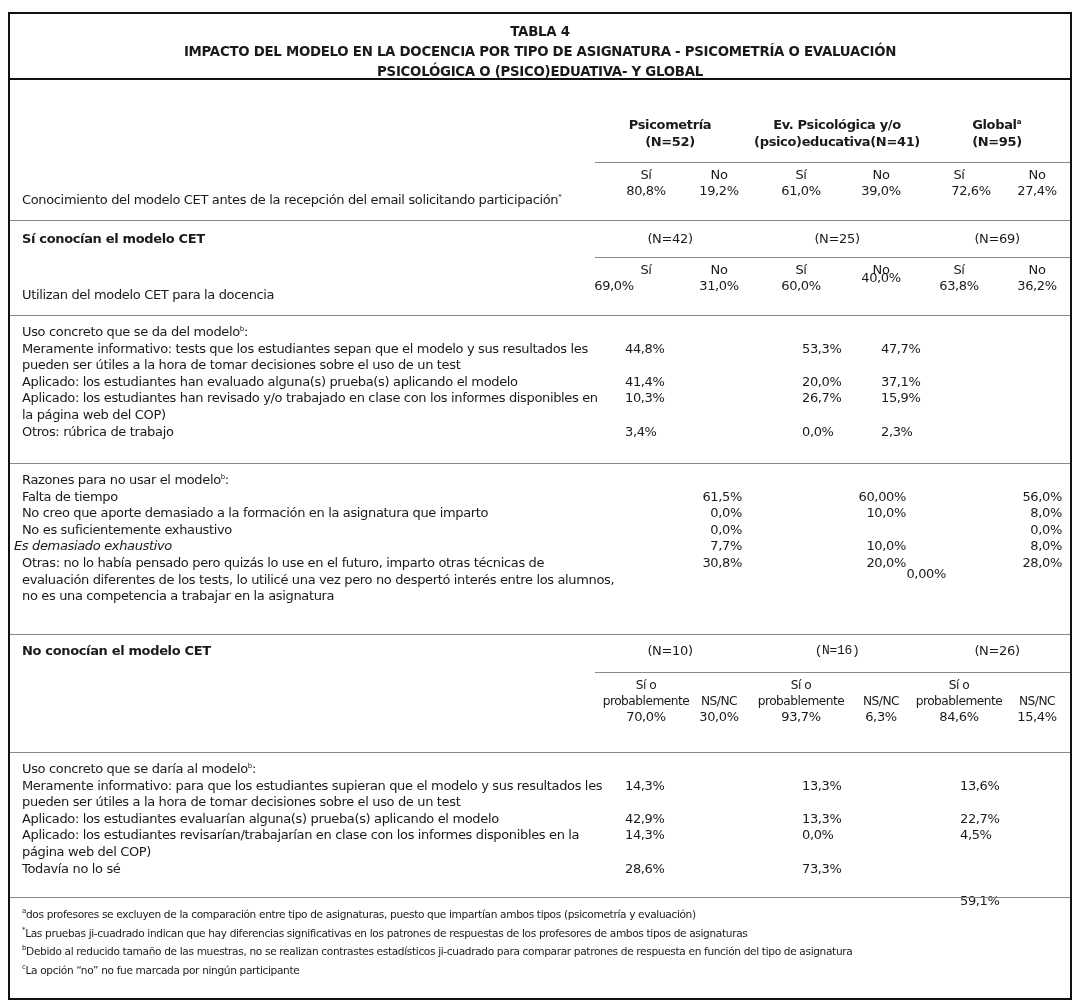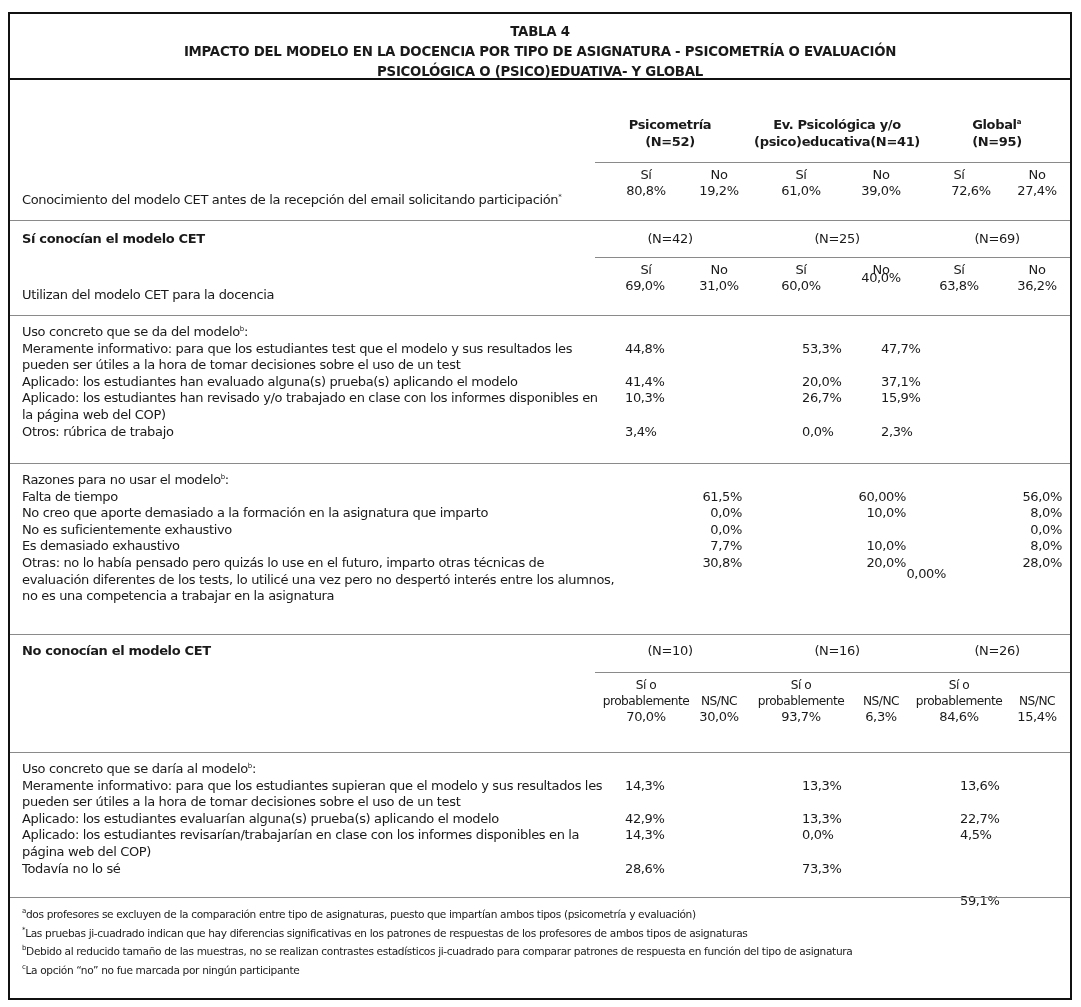--- a/index.html
+++ b/index.html
@@ -69,35 +69,35 @@
 
   <div class="hline" style="left:585px; width:475px; top:243px;"></div>
 
   <div id="utilizan-cells">
       <div class="t c" style="left: 636px; top: 248px;">Sí</div>
       <div class="t c" style="left: 709px; top: 248px;">No</div>
       <div class="t c" style="left: 791px; top: 248px;">Sí</div>
       <div class="t c" style="left: 871px; top: 248px;">No</div>
       <div class="t c" style="left: 949px; top: 248px;">Sí</div>
       <div class="t c" style="left: 1027px; top: 248px;">No</div>
-      <div class="t c" style="left: 635px; top: 264px; text-align: right;">69,0%</div>
+      <div class="t c" style="left: 604px; top: 264px; text-align: right;">69,0%</div>
       <div class="t c" style="left: 709px; top: 264px;">31,0%</div>
       <div class="t c" style="left: 791px; top: 264px;">60,0%</div>
       <div class="t c" style="left: 871px; top: 256px;">40,0%</div>
       <div class="t c" style="left: 949px; top: 264px;">63,8%</div>
       <div class="t c" style="left: 1027px; top: 264px;">36,2%</div>
     </div>
   <div class="t" style="left:12px; top:273px;">Utilizan del modelo CET para la docencia</div>
 
   <div class="hline" style="left:0; width:1060px; top:301px;"></div>
 
   <div id="uso-si">
       <div class="t" style="left: 12px; top: 310px;"><span>Uso concreto que se da del modelo</span><sup>b</sup><span>:</span></div>
       <div>
-        <div class="t" style="left: 12px; top: 326.6px;">Meramente informativo: para que los estudiantes test que el modelo y sus resultados les</div>
+        <div class="t" style="left: 12px; top: 326.6px;">Meramente informativo: tests que los estudiantes sepan que el modelo y sus resultados les</div>
         <div class="t" style="left: 12px; top: 343.2px;">pueden ser útiles a la hora de tomar decisiones sobre el uso de un test</div>
         <div class="t " style="left: 615px; top: 326.6px;">44,8%</div>
         <div class="t " style="left: 792px; top: 326.6px;">53,3%</div>
         <div class="t " style="left: 871px; top: 326.6px;">47,7%</div>
       </div>
       <div>
         <div class="t" style="left: 12px; top: 359.8px;">Aplicado: los estudiantes han evaluado alguna(s) prueba(s) aplicando el modelo</div>
         <div class="t " style="left: 615px; top: 359.8px;">41,4%</div>
         <div class="t " style="left: 792px; top: 359.8px;">20,0%</div>
         <div class="t " style="left: 871px; top: 359.8px;">37,1%</div>
@@ -133,41 +133,41 @@
         <div class="t r" style="left: 896px; top: 491.2px;">10,0%</div>
         <div class="t r" style="left: 1052px; top: 491.2px;">8,0%</div>
       </div>
       <div>
         <div class="t" style="left: 12px; top: 507.8px;">No es suficientemente exhaustivo</div>
         <div class="t r" style="left: 732px; top: 507.8px;">0,0%</div>
         <div class="t r" style="left: 936px; top: 507.8px; margin-top: 44px;">0,00%</div>
         <div class="t r" style="left: 1052px; top: 507.8px;">0,0%</div>
       </div>
       <div>
-        <div class="t" style="left: 12px; top: 524.4px;">Es demasiado exhaustivo</div>
+        <div class="t" style="left: 4px; top: 524.4px; font-style: italic;">Es demasiado exhaustivo</div>
         <div class="t r" style="left: 732px; top: 524.4px;">7,7%</div>
         <div class="t r" style="left: 896px; top: 524.4px;">10,0%</div>
         <div class="t r" style="left: 1052px; top: 524.4px;">8,0%</div>
       </div>
       <div>
         <div class="t" style="left: 12px; top: 541px;">Otras: no lo había pensado pero quizás lo use en el futuro, imparto otras técnicas de</div>
         <div class="t" style="left: 12px; top: 557.6px;">evaluación diferentes de los tests, lo utilicé una vez pero no despertó interés entre los alumnos,</div>
         <div class="t" style="left: 12px; top: 574.2px;">no es una competencia a trabajar en la asignatura</div>
         <div class="t r" style="left: 732px; top: 541px;">30,8%</div>
         <div class="t r" style="left: 896px; top: 541px;">20,0%</div>
         <div class="t r" style="left: 1052px; top: 541px;">28,0%</div>
       </div>
     </div>
 
   <div class="hline" style="left:0; width:1060px; top:620px;"></div>
 
   <div class="t b" style="left:12px; top:629px;">No conocían el modelo CET</div>
   <div id="no-ns">
       <div class="t c" style="left: 660px; top: 629px;">(N=10)</div>
-      <div class="t c" style="left: 827px; top: 629px;">(N=16)</div>
+      <div class="t c" style="left: 827px; top: 629px; font-family: Liberation Mono, monospace;">(N=16)</div>
       <div class="t c" style="left: 987px; top: 629px;">(N=26)</div>
     </div>
 
   <div class="hline" style="left:585px; width:475px; top:658px;"></div>
 
   <div id="utilizarian-cells">
       <div class="t c sm" style="left: 636px; top: 663px;">Sí o</div>
       <div class="t c sm" style="left: 791px; top: 663px;">Sí o</div>
       <div class="t c sm" style="left: 949px; top: 663px;">Sí o</div>
       <div class="t c sm" style="left: 636px; top: 679px;">probablemente</div>

